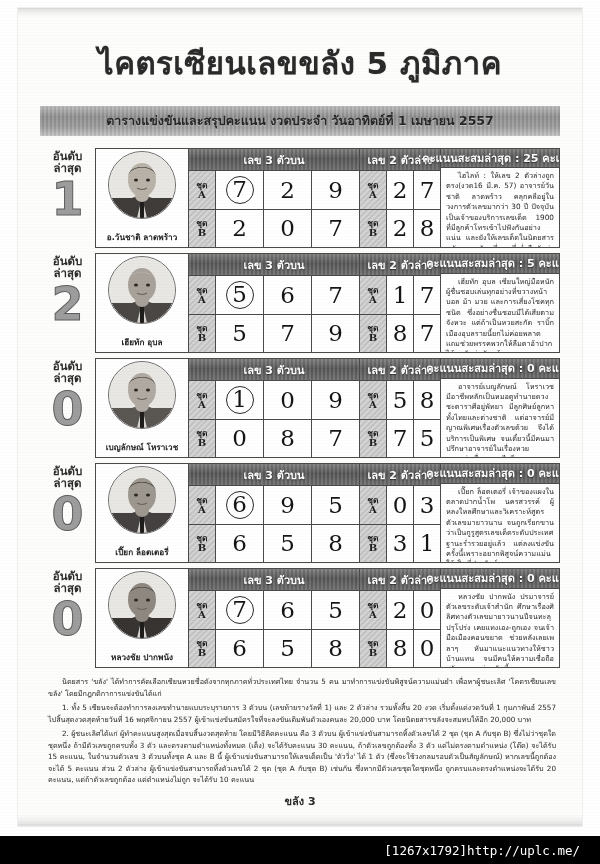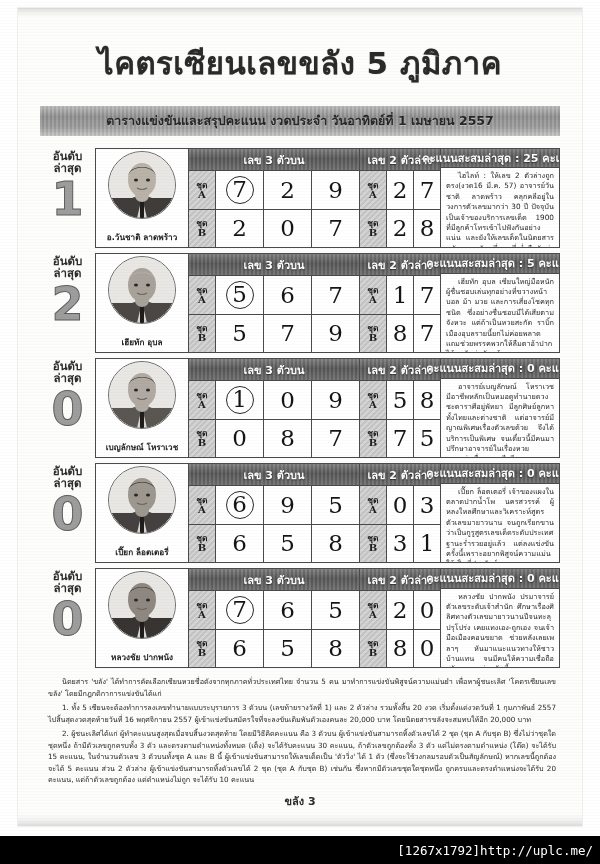--- a/index.html
+++ b/index.html
@@ -305,21 +305,21 @@
 
   
   .wm {
     position: absolute;
     left: 0; right: 0; bottom: 0;
     height: 28px;
     background: #000000;
     display: flex;
     align-items: center;
     justify-content: flex-end;
-    padding-right: 7px;
+    padding-right: 20px;
     box-sizing: border-box;
   }
   .wm span {
     color: #ffffff;
     font-family: "DejaVu Sans Mono", "Liberation Mono", monospace;
     font-size: 12.5px;
     letter-spacing: 0px;
   }
 
   

